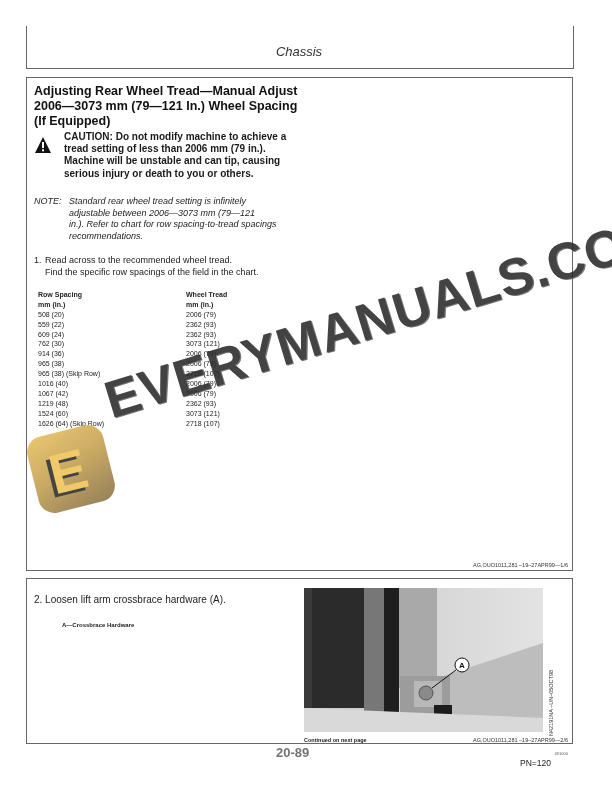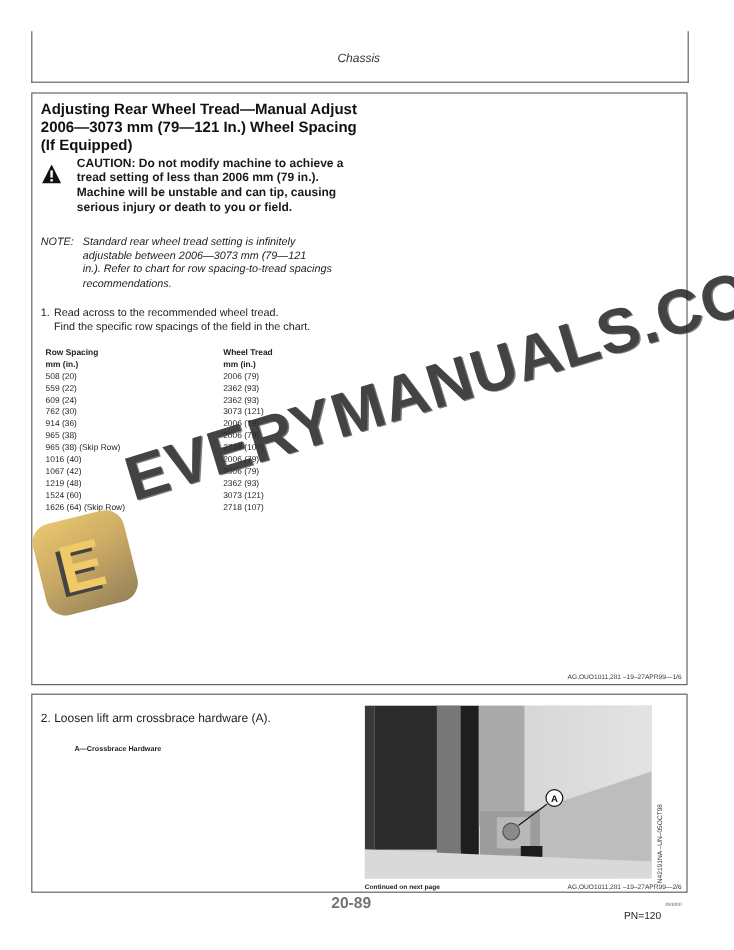--- a/index.html
+++ b/index.html
@@ -1,20 +1,20 @@
 <!DOCTYPE html>
 <html><head>
   <meta charset="utf-8">
   <style>
     html, body { margin:0; padding:0; }
     body { width:612px; height:792px; background:#ffffff; position:relative; overflow:hidden;
       font-family:"Liberation Sans", sans-serif; color:#1a1a1a; }
     .abs { position:absolute; }
     .header-frame { left:26px; top:26px; width:546px; height:42px; border-left:1px solid #666; border-right:1px solid #666; border-bottom:1px solid #666; }
-    .header-title { left:0; top:44px; width:598px; text-align:center; font-size:10px; font-style:italic; color:#333; }
+    .header-title { left:0; top:44px; width:598px; text-align:center; font-size:13px; font-style:italic; color:#333; }
     .box1 { left:26px; top:77px; width:545px; height:492px; border:1px solid #666; }
     .box2 { left:26px; top:578px; width:545px; height:164px; border:1px solid #666; }
     .title { left:34px; top:84px; width:280px; font-size:12.5px; font-weight:bold; line-height:15px; color:#111; }
     .caution-icon { left:35px; top:137px; width:16px; height:16px; }
     .caution-text { left:64px; top:131px; width:240px; font-size:10px; font-weight:bold; line-height:12.2px; }
     .note { left:34px; top:196px; width:280px; font-size:9px; font-style:italic; line-height:11.5px; color:#222; }
     .note .lbl { position:absolute; left:0; top:0; }
     .note .txt { position:absolute; left:35px; top:0; width:245px; }
     .step1 { left:34px; top:255px; width:280px; font-size:9px; line-height:11.5px; color:#222; }
     .step1 .num { position:absolute; left:0; top:0; }
@@ -57,21 +57,21 @@
 
 <svg class="abs caution-icon" viewBox="0 0 16 16">
   <polygon points="8,0 16,16 0,16" fill="#111"></polygon>
   <rect x="7" y="5" width="2" height="6" fill="#fff"></rect>
   <rect x="7" y="12.3" width="2" height="2" fill="#fff"></rect>
 </svg>
 <div class="abs caution-text">
   <div>CAUTION: Do not modify machine to achieve a</div>
   <div>tread setting of less than 2006 mm (79 in.).</div>
   <div>Machine will be unstable and can tip, causing</div>
-  <div>serious injury or death to you or field.</div>
+  <div>serious injury or death to you or others.</div>
 </div>
 
 <div class="abs note">
   <span class="lbl">NOTE:</span>
   <div class="txt">
     <div>Standard rear wheel tread setting is infinitely</div>
     <div>adjustable between 2006—3073 mm (79—121</div>
     <div>in.). Refer to chart for row spacing-to-tread spacings</div>
     <div>recommendations.</div>
   </div>

